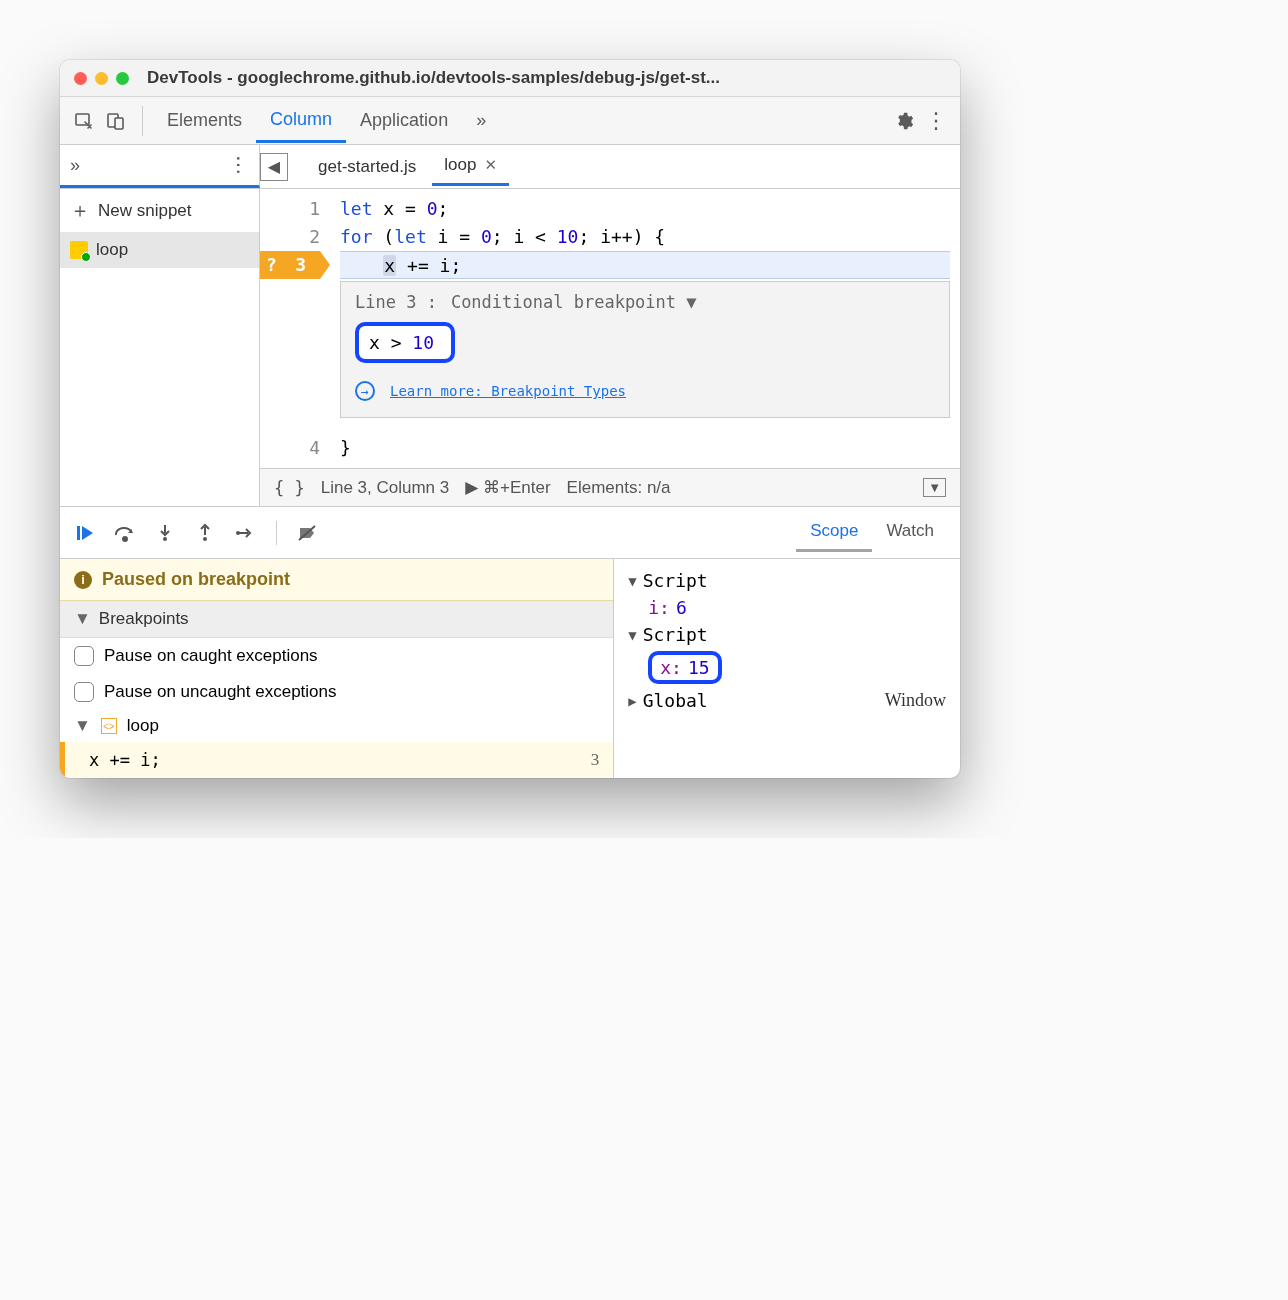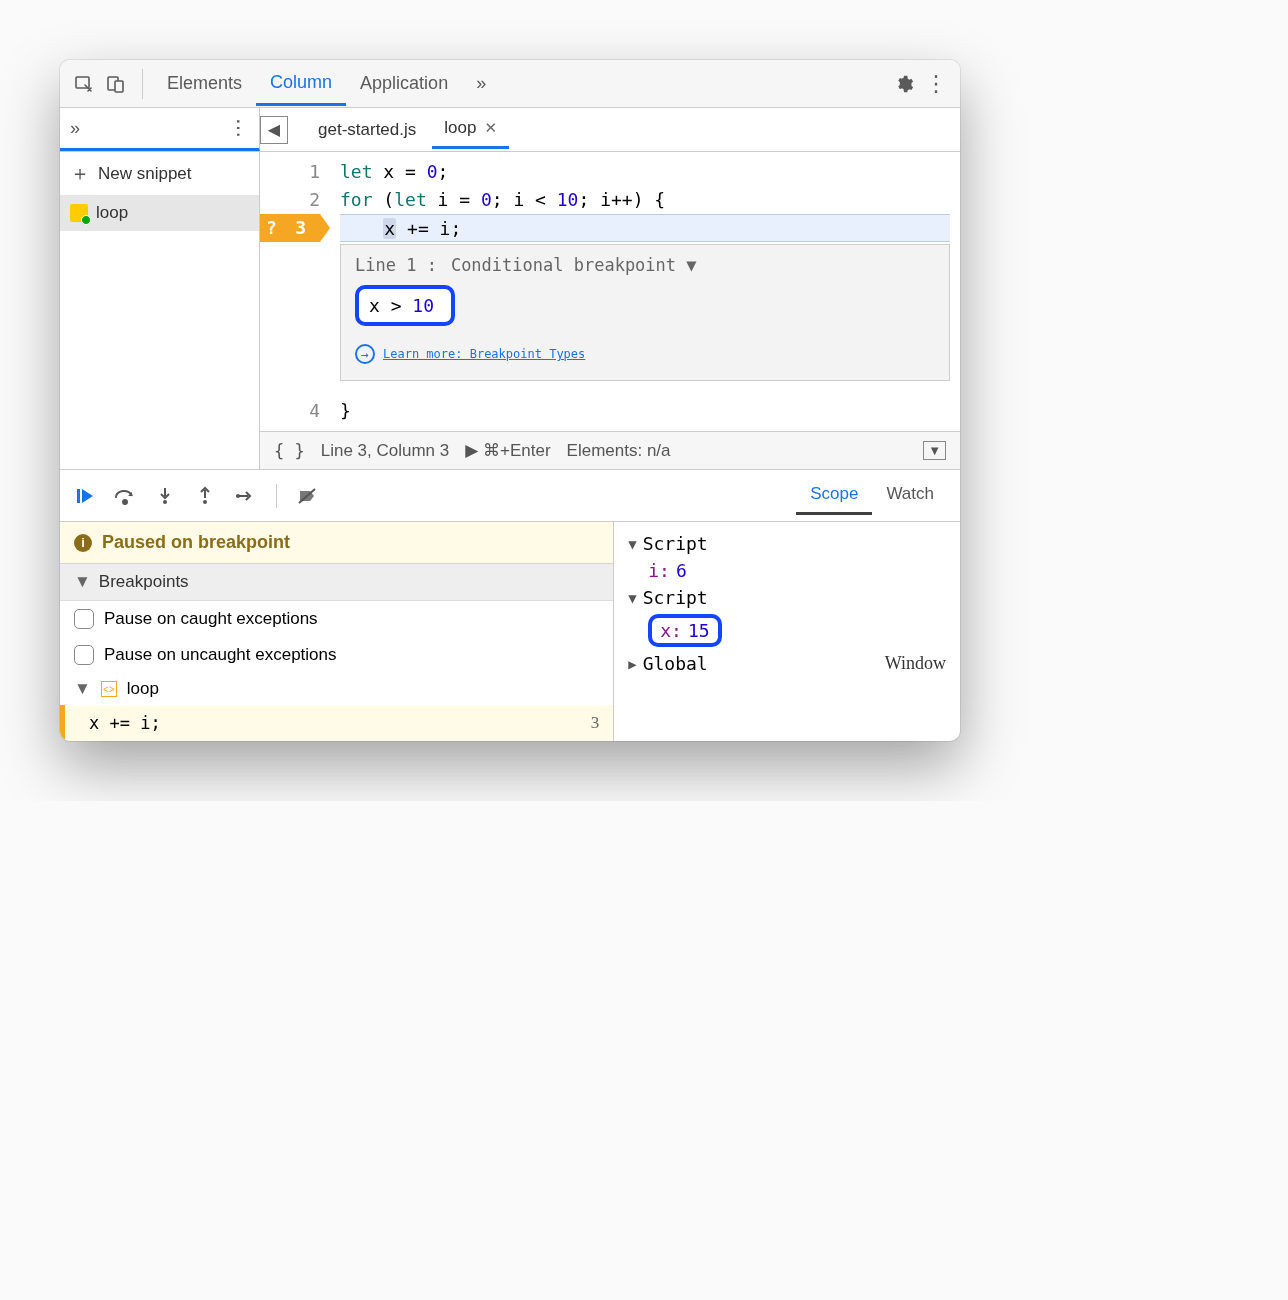--- a/index.html
+++ b/index.html
@@ -61,43 +61,43 @@
 .editor { flex:1; position:relative; }
 .codearea { display:flex; font-family: ui-monospace,Menlo,monospace; font-size:18px; }
 .gutter { width:70px; text-align:right; padding:6px 10px 6px 0; color:#888; background:#fff; }
 .gutter .ln{height:28px;line-height:28px}
 .gutter .bp{ background:#f5a623; color:#fff; position:relative; font-weight:600; padding-right:14px;}
 .gutter .bp::before{content:"?";position:absolute;left:6px;color:#fff;font-weight:700}
 .gutter .bp::after{content:"";position:absolute;right:-10px;top:0;border-left:10px solid #f5a623;border-top:14px solid transparent;border-bottom:14px solid transparent}
 .code { flex:1; padding:6px 10px; }
 .codeline{height:28px;line-height:28px;white-space:pre}
 .codeline.hl{background:#e8f0fe;border-top:1px solid #b8cce8;border-bottom:1px solid #b8cce8}
-.kw{color:#0f766e}.num{color:#1c00cf}
+.kw{color:#1d4ed8}.num{color:#1c00cf}
 .sel-var{background:#cfd8ea;border-radius:2px;padding:0 1px}
 
 .bp-popup{ background:#f3f3f3; border:1px solid #ccc; padding:10px 14px 16px; margin:2px 0 4px 0;}
 .bp-popup .hdr{ color:#666; font-size:17px; display:flex; gap:14px; align-items:center; margin-bottom:10px;}
 .bp-popup .hdr .dd{cursor:pointer}
 .bp-popup .hdr .tri{color:#666}
 .bp-input{ font-family:ui-monospace,Menlo,monospace; font-size:18px; background:#fff; padding:6px 10px; border:4px solid #1544ff; border-radius:10px; display:inline-block; min-width:100px;}
 .bp-input .num{color:#1c00cf}
 .learn{ margin-top:18px; display:flex; gap:8px; align-items:center;}
-.learn a{ color:#1a73e8; text-decoration:underline; font-size:12px; }
+.learn a{ color:#1a73e8; text-decoration:underline; font-size:14px;margin-left:7px; }
 .learn .circ{ width:20px;height:20px;border:2px solid #1a73e8;border-radius:50%;display:flex;align-items:center;justify-content:center;color:#1a73e8;font-size:13px}
 
 .statusbar{ display:flex; align-items:center; gap:16px; padding:8px 14px; border-top:1px solid #ccc; color:#555; font-size:17px; background:#f6f6f6;}
 .statusbar .braces{font-family:monospace}
 
 .dbgbar{ display:flex; align-items:center; gap:14px; padding:6px 12px; border-top:1px solid #ccc; border-bottom:1px solid #ccc;}
 .dbgbar .db-icon{width:26px;height:26px;display:flex;align-items:center;justify-content:center;color:#555;cursor:pointer}
 .dbgbar .db-icon.play{color:#1a73e8}
 .dbgbar .vsep{width:1px;height:24px;background:#ccc;margin:0 4px}
 .dbgbar .right{margin-left:auto;display:flex;gap:0}
 .dbgbar .rtab{padding:8px 14px;font-size:17px;color:#555;cursor:pointer}
-.dbgbar .rtab.active{color:#1a73e8;border-bottom:3px solid #404040}
+.dbgbar .rtab.active{color:#1a73e8;border-bottom:3px solid #a3a3a3}
 
 .bottom{display:flex}
 .leftpane{flex:1.6;border-right:1px solid #ccc}
 .paused{background:#fffbe6;padding:10px 14px;color:#8a6d1a;font-weight:600;font-size:18px;display:flex;gap:10px;align-items:center;border-bottom:1px solid #e7dca0}
 .paused .info{width:18px;height:18px;border-radius:50%;background:#8a6d1a;color:#fffbe6;display:flex;align-items:center;justify-content:center;font-size:13px;font-weight:700}
 .sect-h{background:#eee;padding:8px 14px;font-size:17px;color:#333;display:flex;align-items:center;gap:8px;border-bottom:1px solid #ddd}
 .sect-h .tri{color:#666}
 .check-row{display:flex;align-items:center;gap:10px;padding:8px 14px;font-size:17px}
 .check-row .cb{width:20px;height:20px;border:1.5px solid #888;border-radius:5px;cursor:pointer}
 .bp-src{display:flex;align-items:center;gap:10px;padding:6px 14px;font-size:17px}
@@ -113,20 +113,26 @@
 .scope-row .val{color:#1c00cf}
 .scope-row .obj{color:#333;margin-left:auto;font-family:-apple-system}
 .hl-box{border:4px solid #1544ff;border-radius:10px;padding:2px 8px;display:inline-flex;gap:6px}
 .indent{padding-left:34px}
 </style>
 </head>
 <body>
 
 <div class="window">
 
+  <div class="titlebar">
+    <div class="dot red"></div>
+    <div class="dot yel"></div>
+    <div class="dot grn"></div>
+    <div class="title">DevTools - googlechrome.github.io/devtools-samples/debug-js/get-st...</div>
+  </div>
 
   <div class="tabbar">
     <div class="iconbtn">
       <svg width="20" height="20" viewBox="0 0 20 20" fill="none" stroke="#5a5a5a" stroke-width="1.6">
           <rect x="2" y="3" width="13" height="11" rx="1"></rect>
           <path d="M11 11 l6 6 M14 17 l3 -3" stroke-linecap="round"></path>
         </svg>
     </div>
     <div class="iconbtn">
       <svg width="20" height="20" viewBox="0 0 20 20" fill="none" stroke="#5a5a5a" stroke-width="1.6">
@@ -184,21 +190,21 @@
           <div class="ln">2</div>
           <div class="ln bp">3</div>
         </div>
         <div class="code">
           <div class="codeline"><span class="kw">let</span><span> x = </span><span class="num">0</span><span>;</span></div>
           <div class="codeline"><span class="kw">for</span><span> (</span><span class="kw">let</span><span> i = </span><span class="num">0</span><span>; i &lt; </span><span class="num">10</span><span>; i++) {</span></div>
           <div class="codeline hl"><span>    </span><span class="sel-var">x</span><span> += i;</span></div>
 
           <div class="bp-popup">
             <div class="hdr">
-              <span>Line 1 :</span>
+              <span>Line 3 :</span>
               <span class="dd">
                 <span>Conditional breakpoint</span>
                 <span class="tri"> ▼</span>
               </span>
             </div>
             <div class="bp-input"><span>x &gt; </span><span class="num">10</span></div>
             <div class="learn">
               <span class="circ">→</span>
               <a href="#">Learn more: Breakpoint Types</a>
             </div>

